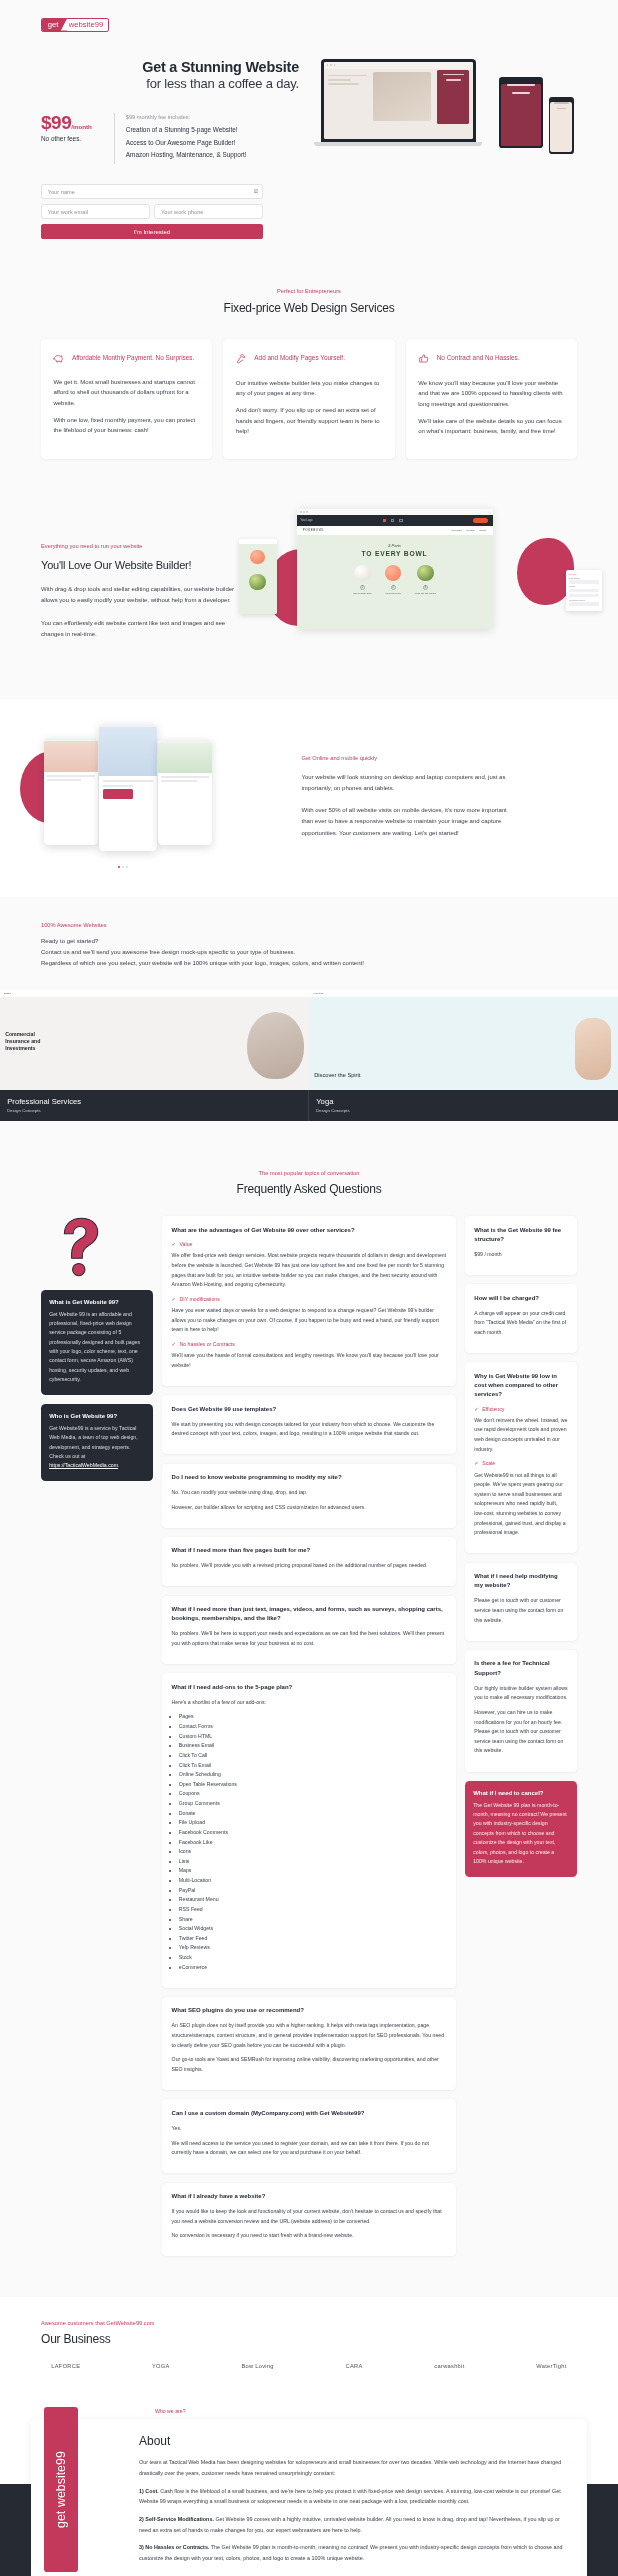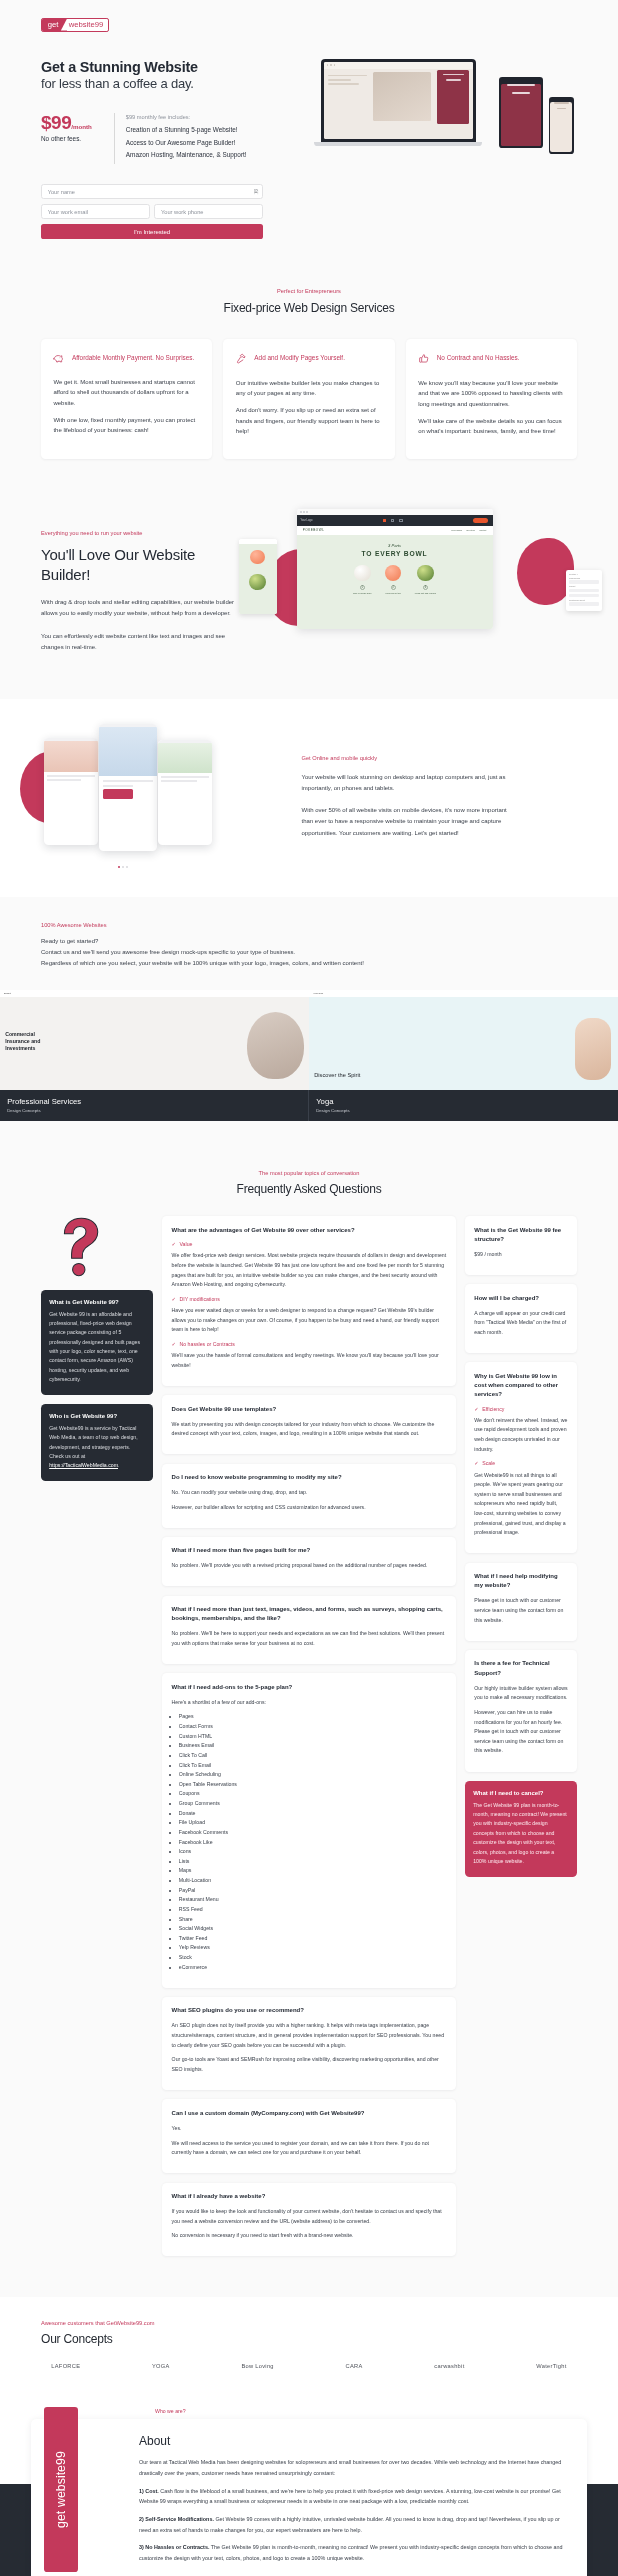--- a/index.html
+++ b/index.html
@@ -26,21 +26,21 @@
     display:flex; align-items:center; position:relative; padding-right:8.2px;
   }
   .logo-left:after{
     content:""; position:absolute; right:-0.5px; top:0; bottom:0; width:6.2px;
     background:#fff; clip-path:polygon(100% 0, 100% 100%, 0 100%);
   }
   .logo-right { color:#c3395b; font-size:7.7px; padding:1.5px 5.2px 1.5px 2.1px; display:flex; align-items:center; }
 
   .hero-grid { display:flex; gap:10.3px; margin-top:27px; }
   .hero-left { width:258px; }
-  h1.hero-title { font-size:14.4px; font-weight:700; letter-spacing:-0.2px; line-height:1.18; color:#242a34;}
+  h1.hero-title { font-size:14.4px; font-weight:700; letter-spacing:-0.2px; line-height:1.18; color:#242a34;text-align:right;}
   h1.hero-title .sub { display:block; font-weight:400; font-size:13px; color:#333a44; margin-top:1px;}
   .price-row { display:flex; align-items:flex-start; margin-top:21.6px; }
   .price-block { width:73px; }
   .price-big { color:#c3395b; font-size:19px; font-weight:800; letter-spacing:-0.5px; line-height:1;}
   .price-big .per { font-size:6.2px; font-weight:700; letter-spacing:0; }
   .price-note { font-size:6.4px; color:#2b313c; margin-top:2.1px;}
   .price-divider { width:0.5px; background:#d8d8d8; align-self:stretch; margin-right:11.3px; }
   .includes { padding-top:1px; }
   .includes .lead { font-size:5.7px; color:#8d929b; margin-bottom:5.7px; }
   .includes li { list-style:none; font-size:6.4px; color:#2b313c; margin-bottom:5.7px; }
@@ -93,21 +93,21 @@
   .card-head { display:flex; gap:7.2px; align-items:flex-start; }
   .card-ico { color:#c3395b; flex:0 0 11.3px; }
   .card-h { color:#c3395b; font-size:6.4px; line-height:1.65; }
   .card-body { margin-top:12.4px; }
   .card-body p { font-size:6px; line-height:1.75; color:#3b414b; margin-bottom:6.7px; }
 
   
   .split { display:flex; gap:18.5px; align-items:center; }
   .split .copy { width:206px; }
   .split .copy .eyebrow { text-align:left; margin-bottom:8.2px; }
-  .split h3 { font-size:15px; font-weight:400; line-height:1.38; color:#242a34; letter-spacing:-0.2px;}
+  .split h3 { font-size:11px; font-weight:400; line-height:1.38; color:#242a34; letter-spacing:-0.2px;}
   .split .copy p { font-size:6px; line-height:1.85; color:#3b414b; margin-top:11.3px; }
   .art { flex:1; position:relative; height:165px; }
   .blob { position:absolute; background:#c3395b; border-radius:50%; }
   .b1 { width:67px; height:77px; left:0; top:40px; border-radius:60% 40% 45% 55%;}
   .b2 { width:57px; height:67px; right:3.1px; top:29px; border-radius:55% 45% 50% 50%;}
   .builder-ui { position:absolute; left:31px; top:0; width:196px; background:#fff; border-radius:3.1px; box-shadow:0 1.5px 8.2px rgba(20,25,40,.13); overflow:hidden;}
   .bu-bar{height:6.2px;background:#fafafa;display:flex;align-items:center;gap:1.5px;padding:0 3.6px;}
   .bu-bar i{width:1.5px;height:1.5px;border-radius:50%;background:#cdd0d5;}
   .bu-nav{height:10.3px;background:#262b33;display:flex;align-items:center;justify-content:space-between;padding:0 4.1px;}
   .bu-nav .lg{color:#cfd3d9;font-size:2.6px;}
@@ -684,21 +684,21 @@
         </div>
       </div>
 
     </div>
   </div>
 </section>
 
 <section class="cust-sec">
   <div class="inner">
     <div class="eyebrow" style="text-align:left">Awesome customers that GetWebsite99.com</div>
-    <h2 class="sec-title" style="text-align:left">Our Concepts</h2>
+    <h2 class="sec-title" style="text-align:left">Our Business</h2>
     <div class="logos">
       <div class="clogo">LAFORCE</div>
       <div class="clogo">YOGA</div>
       <div class="clogo">Bow Loving</div>
       <div class="clogo">CARA</div>
       <div class="clogo">carwashbit</div>
       <div class="clogo">WaterTight</div>
     </div>
   </div>
 </section>

